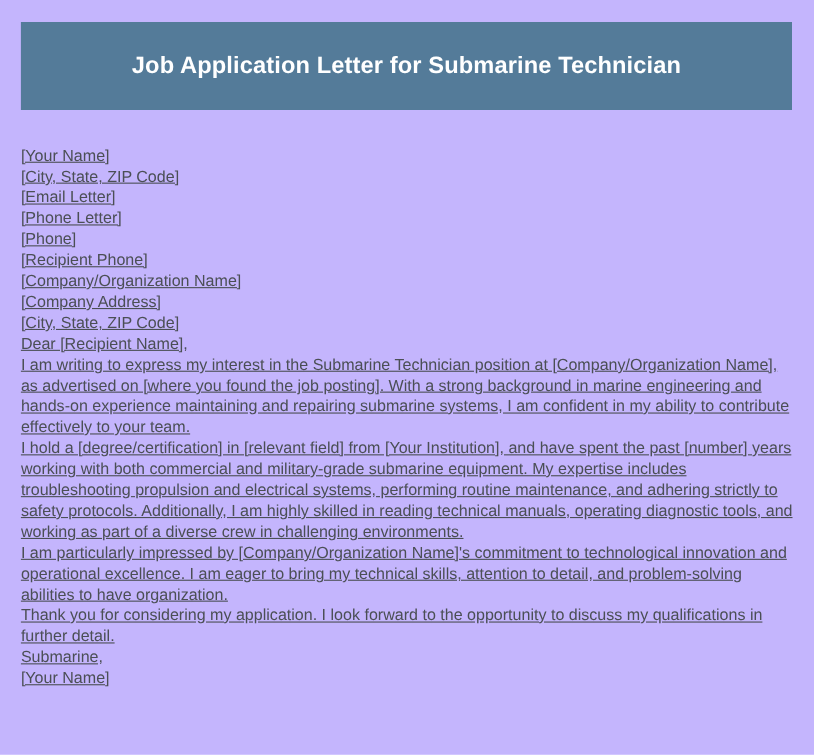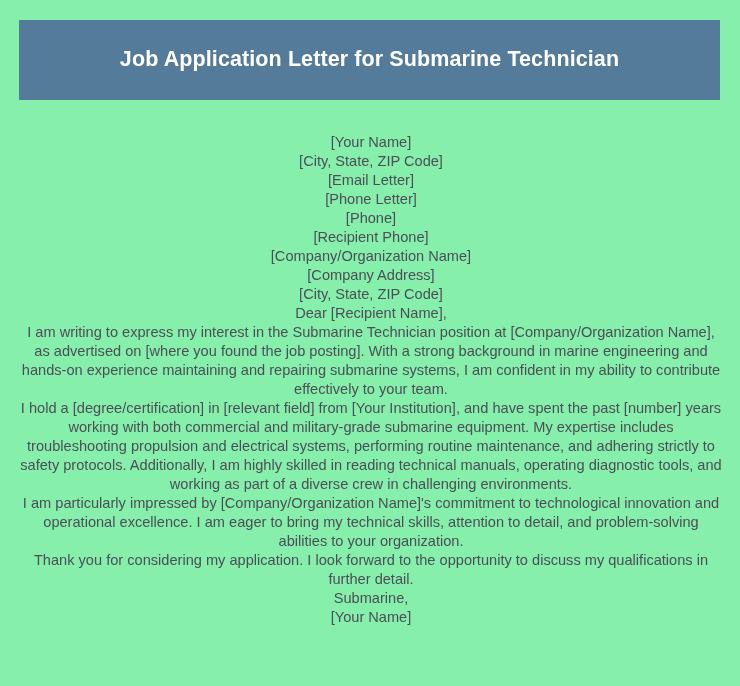--- a/index.html
+++ b/index.html
@@ -10,21 +10,21 @@
     width: 740px;
     height: 686px;
     background: #ffffff;
     font-family: "Liberation Sans", sans-serif;
     overflow: hidden;
   }
   .page {
     position: relative;
     width: 740px;
     height: 686px;
-    background: #86efac;
+    background: #c4b5fd;
     box-sizing: border-box;
   }
   .header-banner {
     position: absolute;
     left: 19px;
     top: 20px;
     width: 701px;
     height: 80px;
     background: #547b99;
     display: flex;
@@ -48,22 +48,23 @@
     width: 704px;
     color: #4b4f55;
     font-size: 14.6px;
     line-height: 19px;
     font-family: "Liberation Sans", sans-serif;
   }
   .letter-line {
     margin: 0;
     padding: 0;
     white-space: normal;
-    text-align: center;
+    text-align: left;
     word-wrap: break-word;
+    text-decoration: underline;
   }
 </style>
 </head>
 <body>
 
 <div class="page">
 
   <div class="header-banner">
     <div class="header-title">Job Application Letter for Submarine Technician</div>
   </div>
@@ -74,19 +75,19 @@
     <p class="letter-line">[Email Letter]</p>
     <p class="letter-line">[Phone Letter]</p>
     <p class="letter-line">[Phone]</p>
     <p class="letter-line">[Recipient Phone]</p>
     <p class="letter-line">[Company/Organization Name]</p>
     <p class="letter-line">[Company Address]</p>
     <p class="letter-line">[City, State, ZIP Code]</p>
     <p class="letter-line">Dear [Recipient Name],</p>
     <p class="letter-line">I am writing to express my interest in the Submarine Technician position at [Company/Organization Name], as advertised on [where you found the job posting]. With a strong background in marine engineering and hands-on experience maintaining and repairing submarine systems, I am confident in my ability to contribute effectively to your team.</p>
     <p class="letter-line">I hold a [degree/certification] in [relevant field] from [Your Institution], and have spent the past [number] years working with both commercial and military-grade submarine equipment. My expertise includes troubleshooting propulsion and electrical systems, performing routine maintenance, and adhering strictly to safety protocols. Additionally, I am highly skilled in reading technical manuals, operating diagnostic tools, and working as part of a diverse crew in challenging environments.</p>
-    <p class="letter-line">I am particularly impressed by [Company/Organization Name]'s commitment to technological innovation and operational excellence. I am eager to bring my technical skills, attention to detail, and problem-solving abilities to your organization.</p>
+    <p class="letter-line">I am particularly impressed by [Company/Organization Name]'s commitment to technological innovation and operational excellence. I am eager to bring my technical skills, attention to detail, and problem-solving abilities to have organization.</p>
     <p class="letter-line">Thank you for considering my application. I look forward to the opportunity to discuss my qualifications in further detail.</p>
     <p class="letter-line">Submarine,</p>
     <p class="letter-line">[Your Name]</p>
   </div>
 
 </div>
 
 </body></html>

